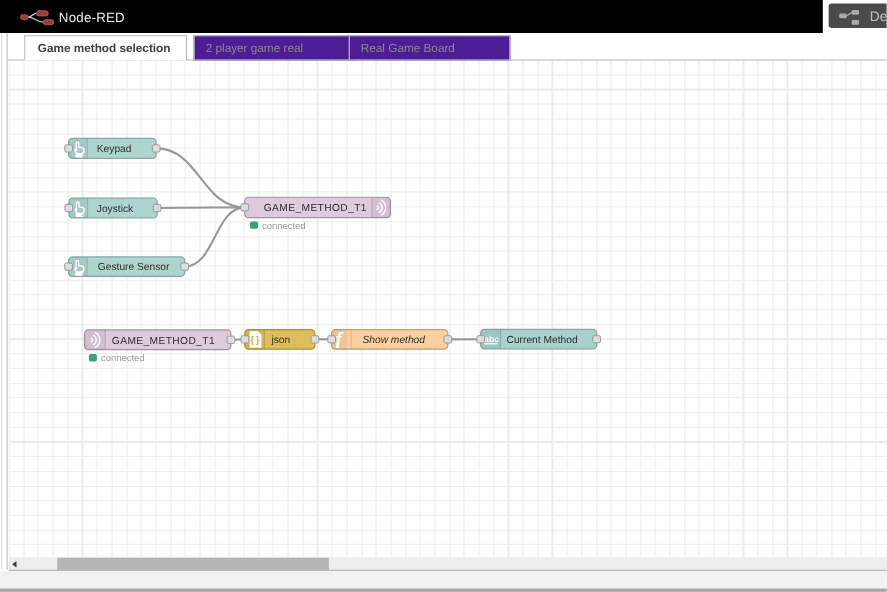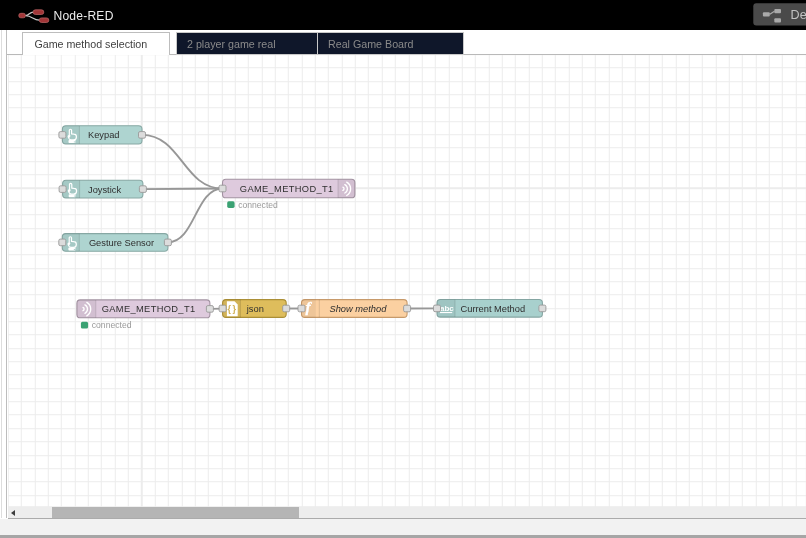--- a/index.html
+++ b/index.html
@@ -1,27 +1,27 @@
 <!DOCTYPE html>
 <html><head>
 <meta charset="utf-8">
 <style>
   html,body{margin:0;padding:0;}
   body{width:806px;height:538px;overflow:hidden;background:#fff;
        font-family:"Liberation Sans",sans-serif;}
   .abs{position:absolute;}
   #stage{position:relative;width:806px;height:538px;}
-  #header{left:0;top:0;width:806px;height:30px;background:#000;}
+  #header{left:0;top:0;width:748px;height:30px;background:#000;}
   #tabbar{left:0;top:30px;width:806px;height:25.2px;background:#fff;}
   #tabline{left:7px;top:54.2px;width:799px;height:1.2px;background:#b9b9b9;}
   .tab{top:31.8px;height:21.4px;box-sizing:border-box;font-size:10.7px;line-height:22.2px;
        white-space:nowrap;overflow:hidden;}
-  .tab.inactive{background:#0f172a;border:1px solid #c9c9c9;color:#8a8a8a;padding-left:10px;height:23.4px;}
+  .tab.inactive{background:#4c1d95;border:1px solid #c9c9c9;color:#8a8a8a;padding-left:10px;height:23.4px;}
   #tab1{left:22.4px;width:148px;background:#fff;border:1px solid #bdbdbd;border-bottom:none;
-        height:23.6px;color:#3f3f3f;font-weight:normal;padding-left:11px;z-index:3;}
+        height:23.6px;color:#3f3f3f;font-weight:bold;padding-left:11px;z-index:3;}
   #palette{left:0;top:30px;width:7.2px;height:488.4px;background:#fff;
            border-right:1px solid #bdbdbd;box-sizing:border-box;z-index:2;}
   #palette .inner{left:1px;top:0;width:1px;height:100%;background:#ddd;}
   #canvas{left:8px;top:55.4px;width:798px;height:451.2px;background:#fff;
     background-image:
       repeating-linear-gradient(to right, #ececec 0px, #ececec 1px, transparent 1px, transparent 13.35px),
       repeating-linear-gradient(to bottom, #ececec 0px, #ececec 1px, transparent 1px, transparent 13.35px);
     background-position:-0.2px -0.8px;}
   #flow{left:0;top:0;width:806px;height:538px;pointer-events:none;}
   #hscroll{left:8px;top:506.6px;width:798px;height:11.7px;background:#ededed;

